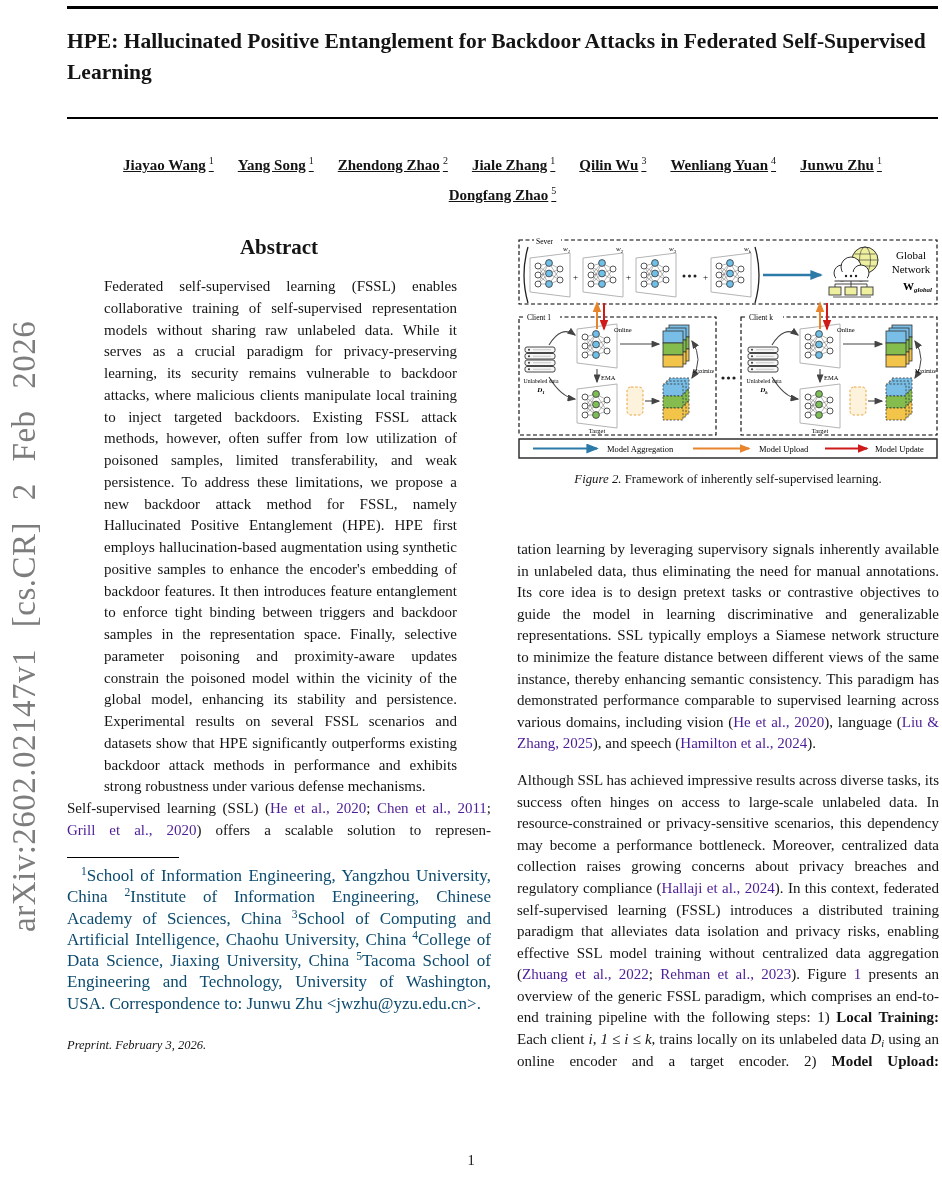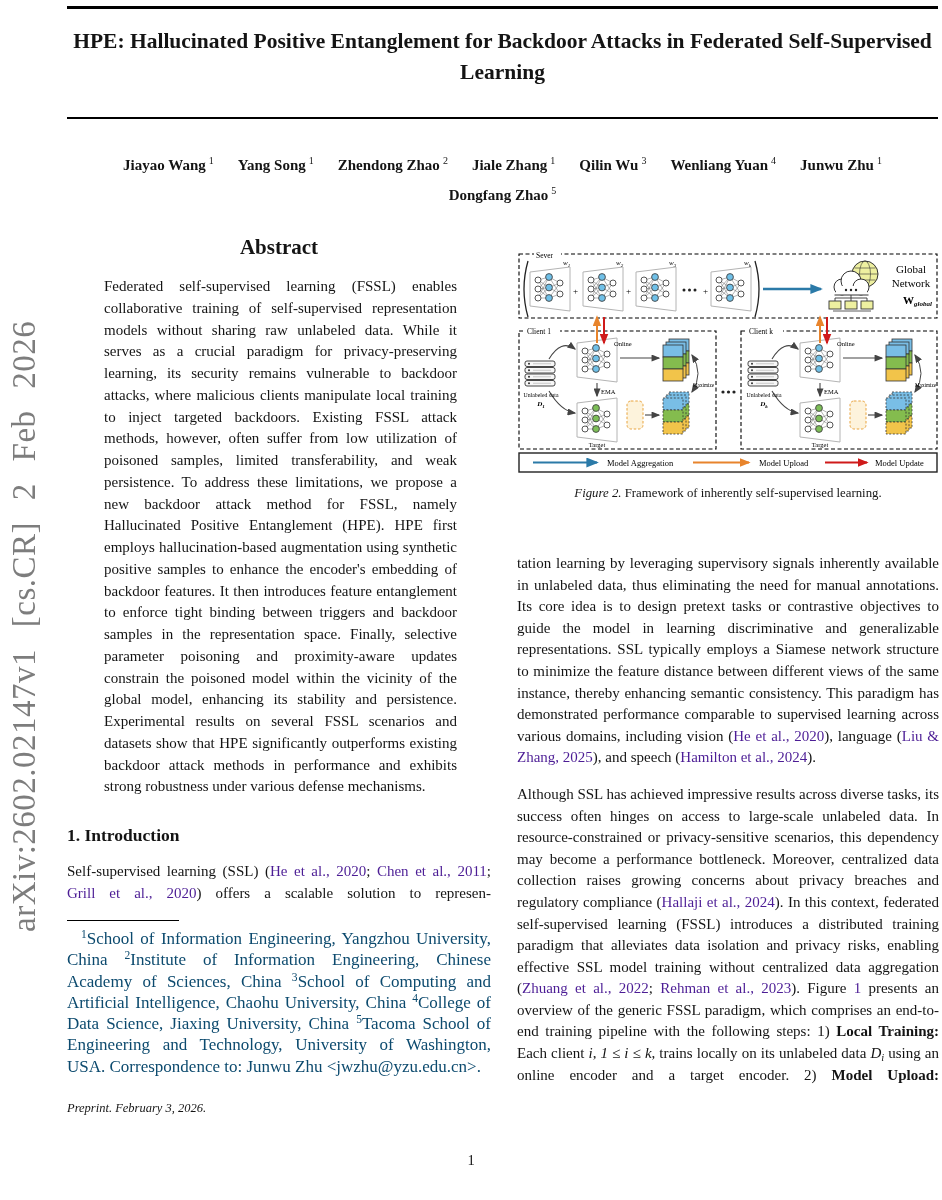--- a/index.html
+++ b/index.html
@@ -3,28 +3,28 @@
 <meta charset="utf-8">
 <style>
   html,body{margin:0;padding:0;background:#e8e8e8;}
   .page{
     position:relative; width:942px; height:1200px; background:#ffffff;
     font-family:"Liberation Serif","DejaVu Serif",serif; color:#141414;
     margin:0 auto; overflow:hidden;
   }
   .rule-top{position:absolute;left:67px;top:6px;width:871px;height:3.2px;background:#000;}
   .rule-mid{position:absolute;left:67px;top:117px;width:871px;height:2.4px;background:#000;}
-  .title{position:absolute;left:67px;top:26px;width:871px;text-align:center;
+  .title{position:absolute;left:67px;top:26px;width:871px;text-align:left;
          font-weight:bold;font-size:21.5px;line-height:1.45;}
   .authors{position:absolute;left:67px;top:150px;width:871px;text-align:center;
            font-weight:bold;font-size:15px;line-height:2.0;}
-  .author{margin:0 12px;white-space:nowrap;}
+  .author{margin:0 12px;white-space:nowrap;text-decoration:underline;}
   .author sup{font-weight:normal;font-size:10px;margin-left:3px;}
   .col-left{position:absolute;left:67px;top:233px;width:424px;}
-  .col-right{position:absolute;left:517px;top:247px;width:422px;}
+  .col-right{position:absolute;left:517px;top:233px;width:422px;}
   .abstract-heading{text-align:center;font-weight:bold;font-size:21px;margin:2px 0 16px 0;}
   .abstract-text{margin:0 34px 0 37px;text-align:justify;font-size:15px;line-height:1.45;}
   .section-heading{font-size:17.5px;font-weight:bold;margin:27px 0 15px 0;}
   .body-par{text-align:justify;font-size:15px;line-height:1.44;margin:0 0 15px 0;}
   .cut-par{text-align-last:justify;}
   .cite{color:#4c1d95;}
   .bold{font-weight:bold;}
   .italic{font-style:italic;}
   .math{font-style:italic;}
   .sub{font-size:0.7em;vertical-align:-0.25em;font-style:italic;}
@@ -51,21 +51,20 @@
   <div class="rule-mid"></div>
 
   <div class="authors">
     <div><span class="author"><span>Jiayao Wang</span><sup>1</sup></span><span class="author"><span>Yang Song</span><sup>1</sup></span><span class="author"><span>Zhendong Zhao</span><sup>2</sup></span><span class="author"><span>Jiale Zhang</span><sup>1</sup></span><span class="author"><span>Qilin Wu</span><sup>3</sup></span><span class="author"><span>Wenliang Yuan</span><sup>4</sup></span><span class="author"><span>Junwu Zhu</span><sup>1</sup></span></div>
     <div><span class="author"><span>Dongfang Zhao</span><sup>5</sup></span></div>
   </div>
 
   <div class="col-left">
     <div class="abstract-heading">Abstract</div>
     <div class="abstract-text">Federated self-supervised learning (FSSL) enables collaborative training of self-supervised representation models without sharing raw unlabeled data. While it serves as a crucial paradigm for privacy-preserving learning, its security remains vulnerable to backdoor attacks, where malicious clients manipulate local training to inject targeted backdoors. Existing FSSL attack methods, however, often suffer from low utilization of poisoned samples, limited transferability, and weak persistence. To address these limitations, we propose a new backdoor attack method for FSSL, namely Hallucinated Positive Entanglement (HPE). HPE first employs hallucination-based augmentation using synthetic positive samples to enhance the encoder's embedding of backdoor features. It then introduces feature entanglement to enforce tight binding between triggers and backdoor samples in the representation space. Finally, selective parameter poisoning and proximity-aware updates constrain the poisoned model within the vicinity of the global model, enhancing its stability and persistence. Experimental results on several FSSL scenarios and datasets show that HPE significantly outperforms existing backdoor attack methods in performance and exhibits strong robustness under various defense mechanisms.</div>
-    <div class="section-heading">1. Introduction</div>
     <div class="body-par cut-par"><span>Self-supervised learning (SSL) (</span><span class="cite">He et al., 2020</span><span>; </span><span class="cite">Chen et al., 2011</span><span>; </span><span class="cite">Grill et al., 2020</span><span>) offers a scalable solution to represen-</span></div>
     <hr class="footnote-rule">
     <div class="footnote"><span class="sup">1</span><span>School of Information Engineering, Yangzhou University, China </span><span class="sup">2</span><span>Institute of Information Engineering, Chinese Academy of Sciences, China </span><span class="sup">3</span><span>School of Computing and Artificial Intelligence, Chaohu University, China </span><span class="sup">4</span><span>College of Data Science, Jiaxing University, China </span><span class="sup">5</span><span>Tacoma School of Engineering and Technology, University of Washington, USA. Correspondence to: Junwu Zhu &lt;jwzhu@yzu.edu.cn&gt;.</span></div>
     <div class="preprint">Preprint. February 3, 2026.</div>
   </div>
 
   <div class="col-right">
 
     <svg width="422" height="226" viewBox="0 0 422 226">
       <defs>

